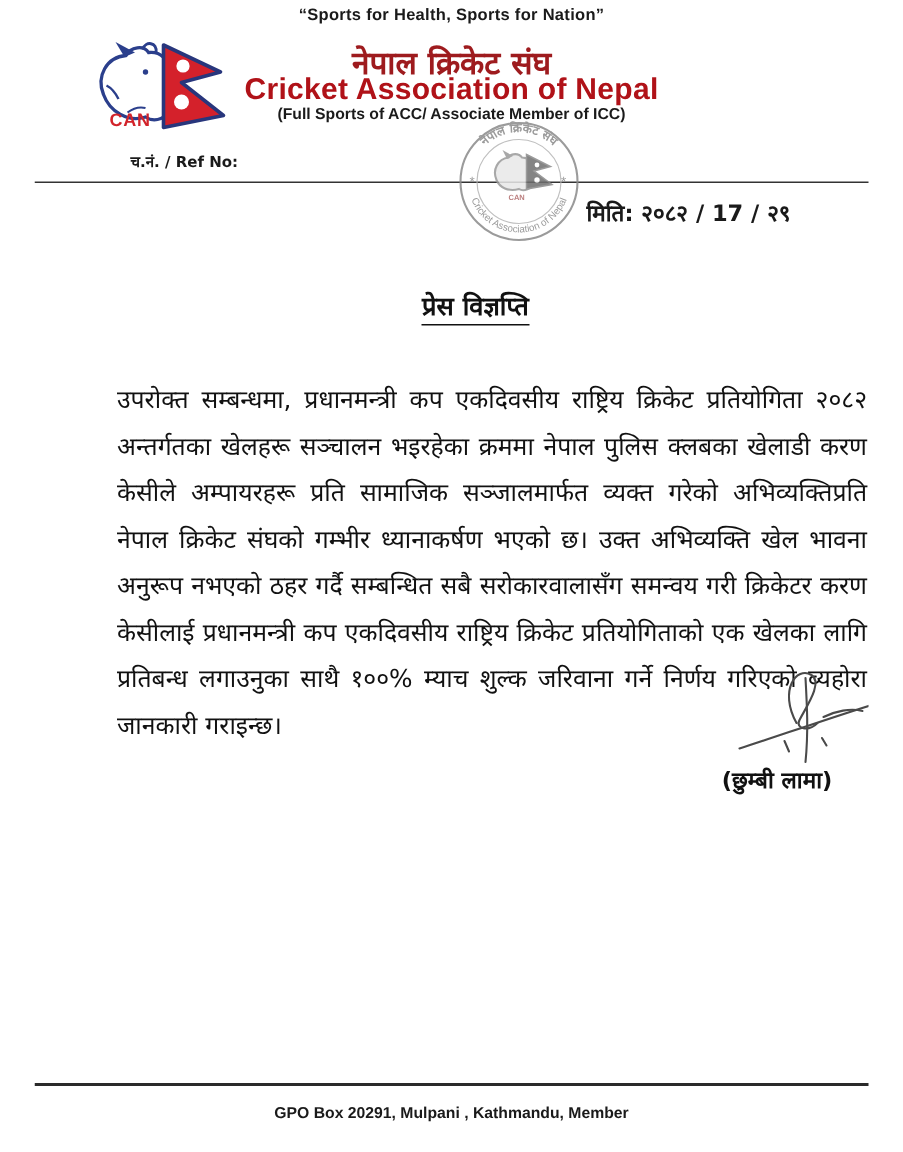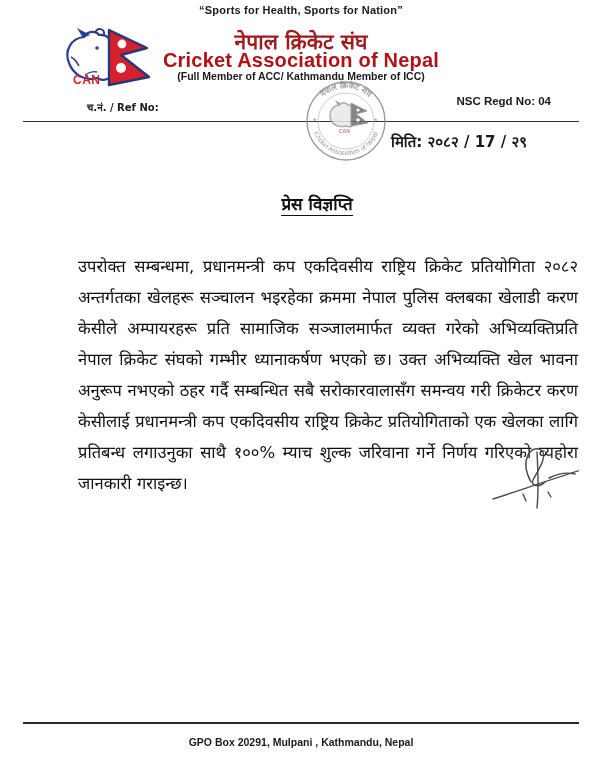--- a/index.html
+++ b/index.html
@@ -117,24 +117,23 @@
         <path d="M50 3 L88 21 L62 28 L90 50 L50 58 Z" fill="#d4212b" stroke="#28367c" stroke-width="2.4" stroke-linejoin="round"></path>
         <circle cx="63" cy="17" r="4.4" fill="#ffffff"></circle>
         <circle cx="62" cy="41" r="5" fill="#ffffff"></circle>
       </g>
     </svg>
     <div class="can-text">CAN</div>
   </div>
 
   <div class="org-nepali">नेपाल क्रिकेट संघ</div>
   <div class="org-english">Cricket Association of Nepal</div>
-  <div class="membership">(Full Member of ACC/ Kathmandu Member of ICC)</div>
+  <div class="membership">(Full Sports of ACC/ Associate Member of ICC)</div>
 
   <div class="ref-no">च.नं. / Ref  No:</div>
-  <div class="nsc-regd">NSC Regd No: 04</div>
 
   <div class="head-rule"></div>
 
   <div class="seal">
     <svg width="82" height="82" viewBox="0 0 82 82" aria-hidden="true">
       <circle cx="41" cy="41" r="39" fill="rgba(255,255,255,0.0)" stroke="#8a8a8a" stroke-width="1.4"></circle>
       <circle cx="41" cy="41" r="28" fill="none" stroke="#b5b5b5" stroke-width=".8"></circle>
       <defs>
         <path id="sealTopArc" d="M 8 41 A 33 33 0 0 1 74 41"></path>
         <path id="sealBottomArc" d="M 7 41 A 34 34 0 0 0 75 41"></path>
@@ -173,17 +172,18 @@
         <path d="M78 38 C66 16 78 0 88 6 C96 11 84 28 80 36 C77 42 86 44 92 38"></path>
         <path d="M40 55 C62 48 96 36 128 26 L140 23"></path>
         <path d="M84 8 C85 26 86 44 84 64"></path>
         <path d="M96 34 C104 30 114 28 122 30"></path>
         <path d="M70 50 L73 57"></path>
         <path d="M95 48 L98 53"></path>
       </g>
     </svg>
   </div>
 
+  <div class="sig-name">(छुम्बी लामा)</div>
 
   <div class="footer-rule"></div>
-  <div class="footer-address">GPO Box 20291, Mulpani , Kathmandu, Nepal</div>
+  <div class="footer-address">GPO Box 20291, Mulpani , Kathmandu, Member</div>
 
 </div>
 
 </body></html>

